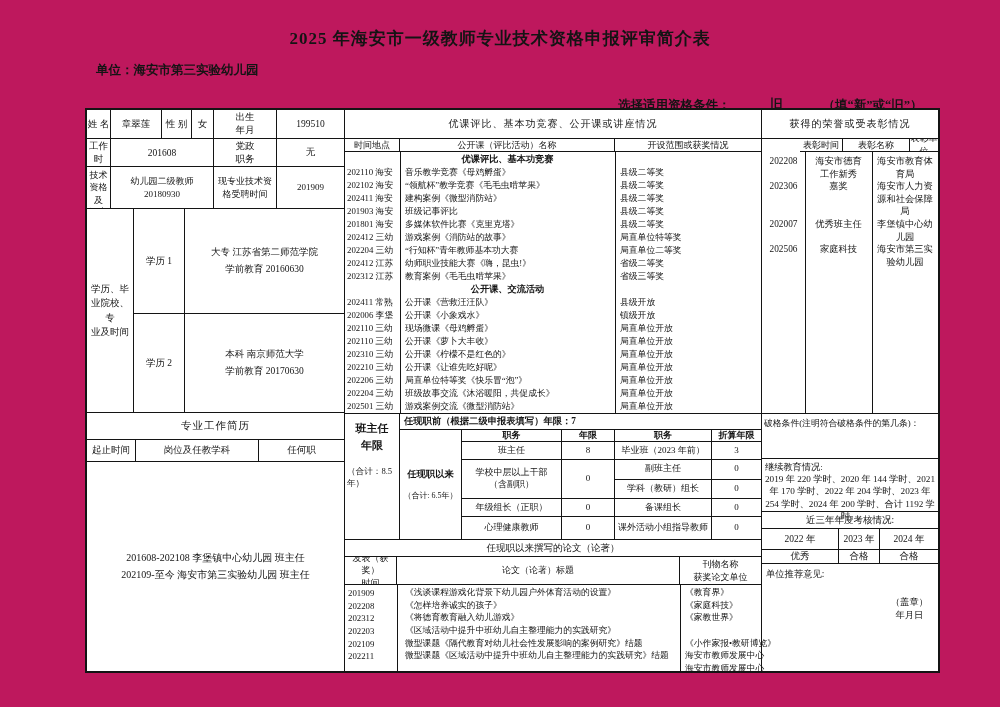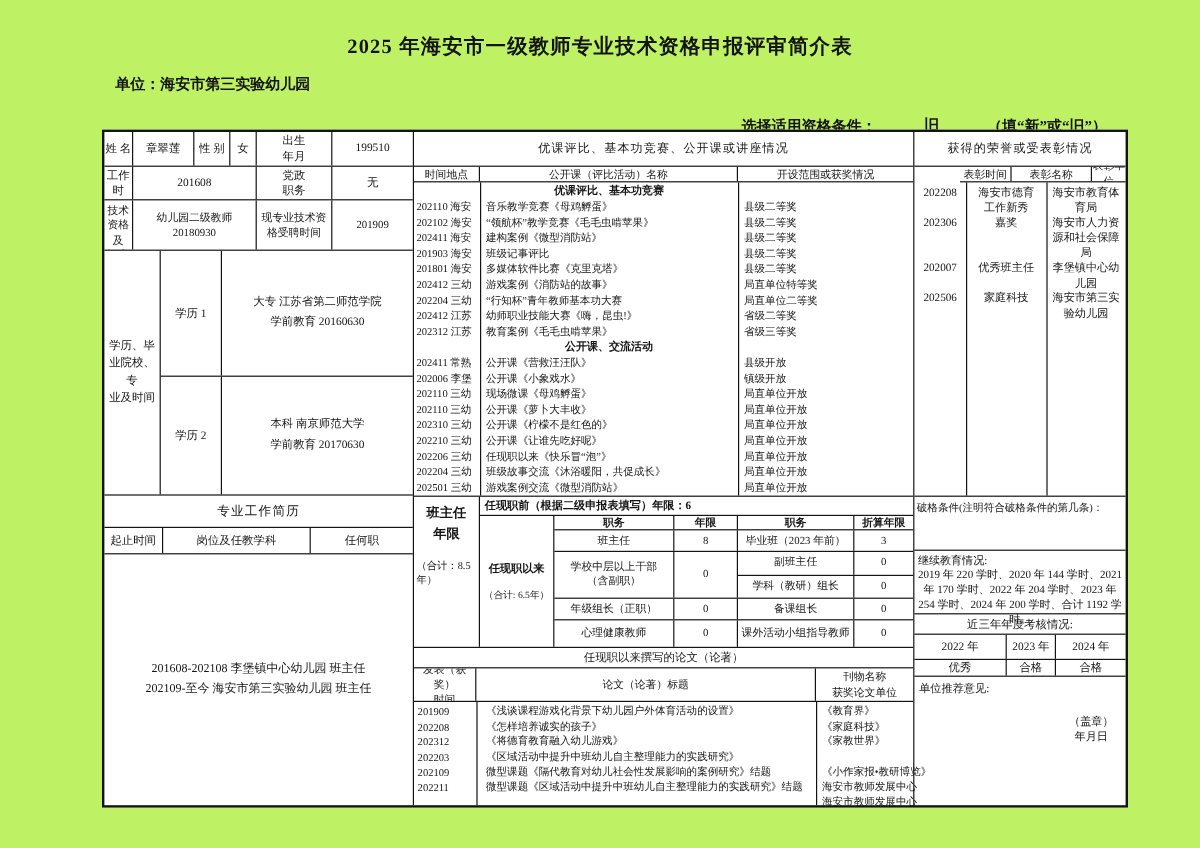--- a/index.html
+++ b/index.html
@@ -3,21 +3,21 @@
 <meta charset="utf-8">
 <style>
   * { box-sizing: border-box; margin: 0; padding: 0; }
   html,body { background:#fff; }
   body {
     width:1000px; height:707px; position:relative;
     font-family:"Liberation Serif","DejaVu Serif",serif;
     color:#141414;
   }
   .pl { white-space:pre-line; }
-  .page { position:absolute; inset:0; background:#bef264; overflow:hidden;text-decoration:underline; }
+  .page { position:absolute; inset:0; background:#be185d; overflow:hidden;text-decoration:underline; }
 
   .doc-title { position:absolute; top:27px; left:0; width:100%; text-align:center;
     font-size:17px; font-weight:bold; letter-spacing:1px; }
   .sub-left { position:absolute; top:62px; left:96px; font-size:12.5px; font-weight:bold; }
   .sub-right { position:absolute; top:48px; left:618px; font-size:12.5px; font-weight:bold; white-space:nowrap;margin-top:48px; }
   .blank-line { display:inline-block; width:92px; border-bottom:1px solid #141414;
     text-align:center; vertical-align:bottom; }
 
   .tbl { position:absolute; left:85px; top:108px; width:855px; height:565px;
     border:2px solid #141414; display:flex; background:#fff; }
@@ -266,21 +266,21 @@
             <span class="mc-name">公开课《柠檬不是红色的》</span>
             <span class="mc-award">局直单位开放</span>
           </div>
         <div class="m-row">
             <span class="mc-time">202210 三幼</span>
             <span class="mc-name">公开课《让谁先吃好呢》</span>
             <span class="mc-award">局直单位开放</span>
           </div>
         <div class="m-row">
             <span class="mc-time">202206 三幼</span>
-            <span class="mc-name">任现职以来《快乐冒“泡”》</span>
+            <span class="mc-name">局直单位特等奖《快乐冒“泡”》</span>
             <span class="mc-award">局直单位开放</span>
           </div>
         <div class="m-row">
             <span class="mc-time">202204 三幼</span>
             <span class="mc-name">班级故事交流《沐浴暖阳，共促成长》</span>
             <span class="mc-award">局直单位开放</span>
           </div>
         <div class="m-row">
             <span class="mc-time">202501 三幼</span>
             <span class="mc-name">游戏案例交流《微型消防站》</span>
@@ -289,21 +289,21 @@
       </div>
 
       <div class="m-tenure bb">
         <div class="t-label">
           <div class="big">班主任</div>
           <div class="big">年限</div>
           <div class="tot pl">（合计：8.5
 年）</div>
         </div>
         <div class="t-right">
-          <div class="t-pre">任现职前（根据二级申报表填写）年限：6</div>
+          <div class="t-pre">任现职前（根据二级申报表填写）年限：7</div>
           <div class="t-body">
             <div class="t-since">
               <div>任现职以来</div>
               <div class="small">（合计: 6.5年）</div>
             </div>
             <div class="t-table">
               <div class="tt-row tt-hdr bb">
                 <div class="tt-cell tw100 br">职务</div>
                 <div class="tt-cell tw53 br">年限</div>
                 <div class="tt-cell tw97 br">职务</div>

